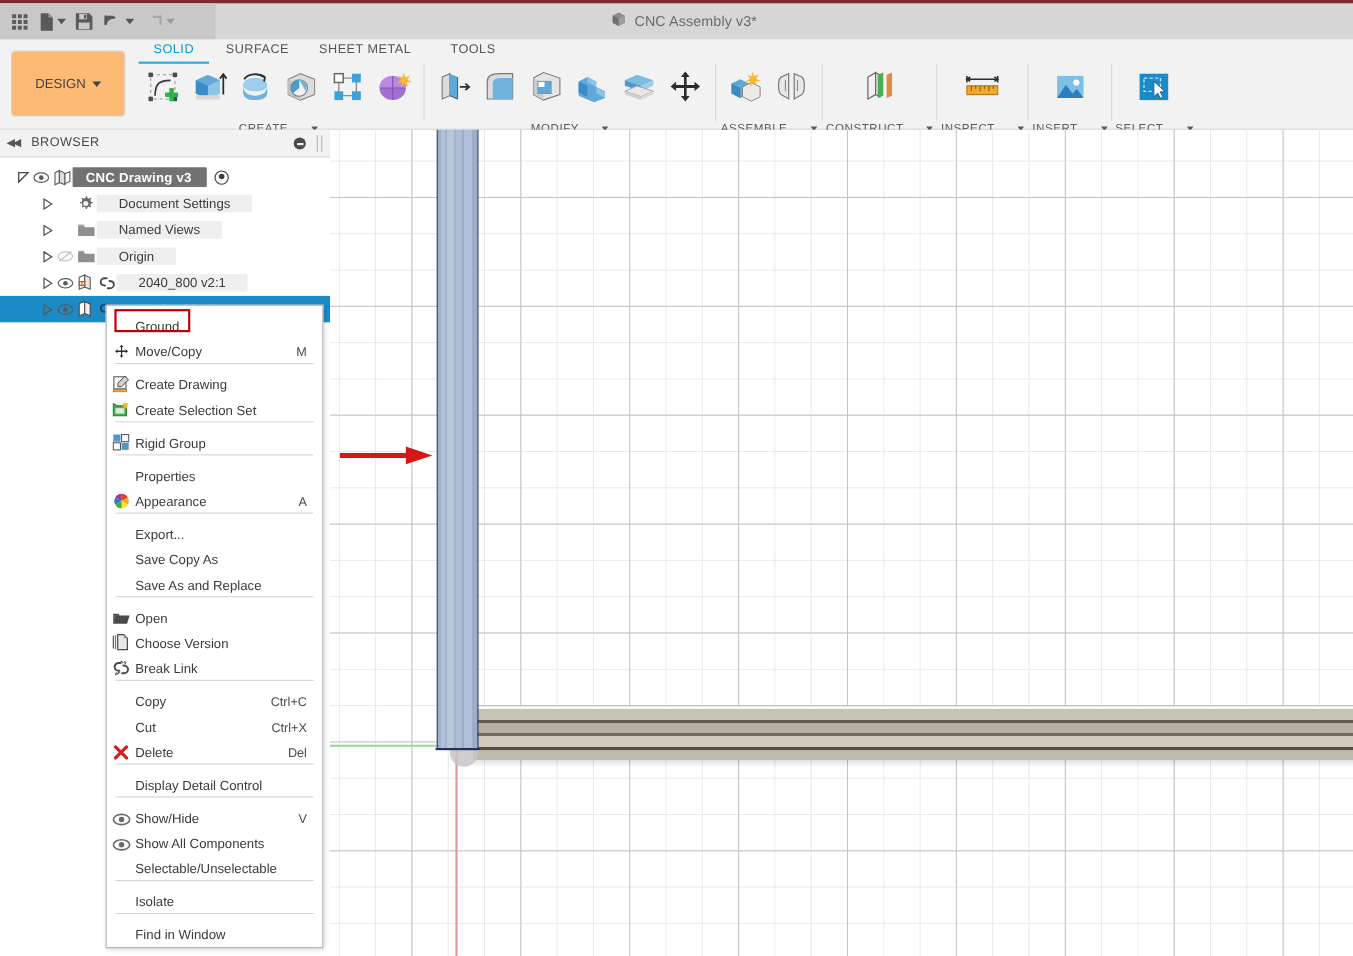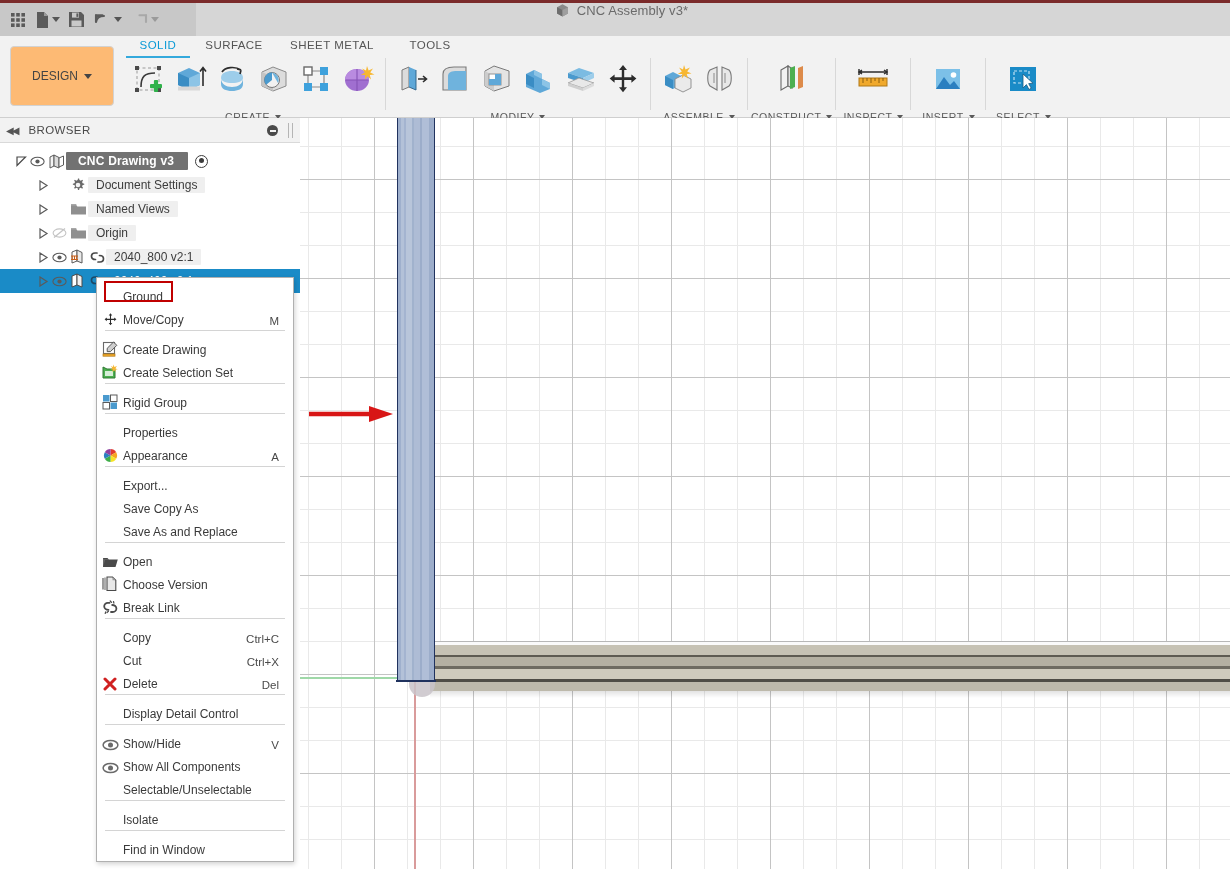--- a/index.html
+++ b/index.html
@@ -30,21 +30,21 @@
     height: 26px; padding: 0 3px; cursor: pointer;
   }
   .qat-caret {
     width: 0; height: 0; margin-left: 2px;
     border-left: 4px solid transparent; border-right: 4px solid transparent;
     border-top: 5px solid #555;
   }
   .qat-caret.dim { border-top-color: #9a9a9a; }
   #doc-title {
     position: absolute; left: 0; top: 3px; width: 1230px; height: 33px;
-    display: flex; justify-content: center;
+    display: flex; align-items: center; justify-content: center;
     gap: 7px; pointer-events: none; padding-left: 13px;
   }
   #doc-title .t {
     font-size: 13px; color: #6b6b6b; letter-spacing: .1px;
   }
 
   
   #ribbon {
     position: absolute; left: 0; top: 36px; width: 1230px; height: 82px;
     background: #f2f2f2; border-bottom: 1px solid #cfcfcf;
@@ -66,21 +66,21 @@
   }
   .tab.active { color: #0a9ad6; border-bottom: 2.5px solid #34a9dc; }
   #panels {
     position: absolute; left: 124px; top: 22px; right: 0; height: 60px;
     display: flex; align-items: flex-start;
   }
   .pgroup { display: flex; flex-direction: column; align-items: center; height: 58px; }
   .pgroup-icons { display: flex; align-items: flex-start; gap: 2px; height: 42px; padding: 1px 4px 0 4px; }
   .pgroup-label {
     font-size: 10.5px; color: #5a5a5a; letter-spacing: .5px;
-    display: flex; align-items: center; gap: 3px; margin-top: 12px;
+    display: flex; align-items: center; gap: 19px; margin-top: 12px;
   }
   .pgroup-label .qat-caret { border-top-color: #5a5a5a; border-left-width:3.5px; border-right-width:3.5px; border-top-width:4.5px;}
   .pdiv { width: 1px; height: 52px; background: #d8d8d8; margin: 0 3px; align-self: flex-start; }
   .ico { width: 40px; height: 40px; display: flex; align-items: center; justify-content: center; cursor: pointer; }
   .ico svg { display: block; }
 
   
   #browser {
     position: absolute; left: 0; top: 118px; width: 300px; height: 751px;
     background: #ffffff; z-index: 20;
@@ -111,21 +111,21 @@
     font-size: 12px; color: #3c3c3c; cursor: pointer;
   }
   .twisty {
     width: 14px; height: 14px; margin-left: 36px; flex: 0 0 auto;
     display: flex; align-items: center; justify-content: center;
   }
   .twisty svg { display:block; }
   .eye { width: 18px; flex: 0 0 auto; display: flex; align-items: center; justify-content: center; }
   .titem-ico { width: 20px; flex: 0 0 auto; display: flex; align-items: center; justify-content: center; }
   .link-ico { width: 18px; flex: 0 0 auto; display: flex; align-items: center; justify-content: center; }
-  .rlabel { padding: 1px 8px; border-radius: 1px; white-space: nowrap; }
+  .rlabel { padding: 1px 20px; border-radius: 1px; white-space: nowrap; }
 
   .row.root { }
   .row.root .rlabel {
     background: #727272; color: #ffffff; font-weight: bold; letter-spacing:.2px;
     padding: 2px 14px 2px 12px;
   }
   .row.root .twisty { margin-left: 14px; }
   .radio-dot {
     width: 13px; height: 13px; border: 1.6px solid #3c3c3c; border-radius: 50%;
     margin-left: 7px; position: relative; cursor:pointer;

